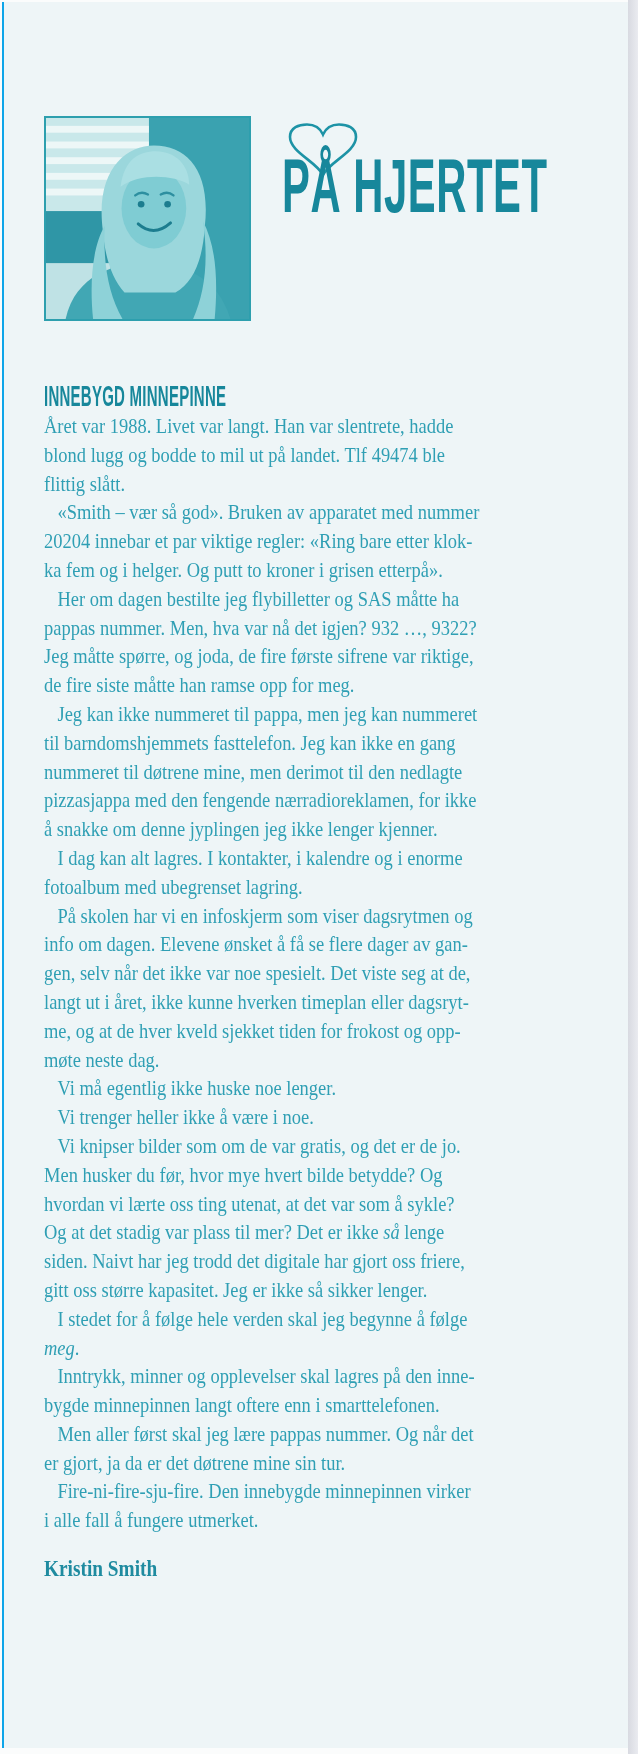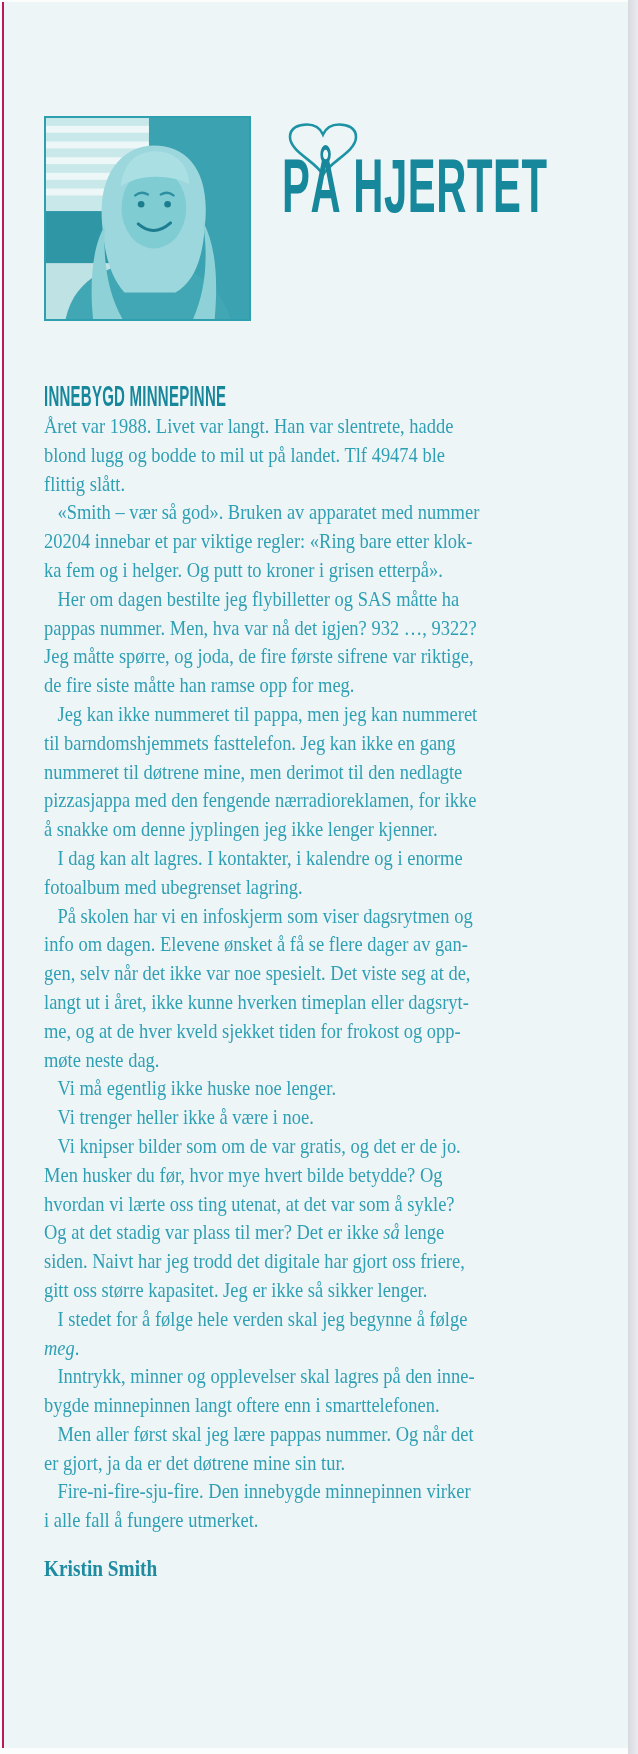--- a/index.html
+++ b/index.html
@@ -5,21 +5,21 @@
   html,body{margin:0;padding:0;}
   body{
     width:638px;height:1754px;position:relative;overflow:hidden;
     background:#fbfcfc;
     font-family:"Liberation Serif", serif;
   }
   
   .card{
     position:absolute;left:2px;top:2px;width:626px;height:1746px;
     background:#eef5f7;
-    border-left:2px solid #be185d;
+    border-left:2px solid #0ea5e9;
     overflow:hidden;
   }
   .page-edge-right{
     position:absolute;right:0;top:0;width:10px;height:1754px;
     background:linear-gradient(to right,#d8dae1,#eaebf0);
   }
   
   .photo{
     position:absolute;left:40px;top:114px;width:207px;height:205px;
     border:2px solid #2d9fae;box-sizing:border-box;

